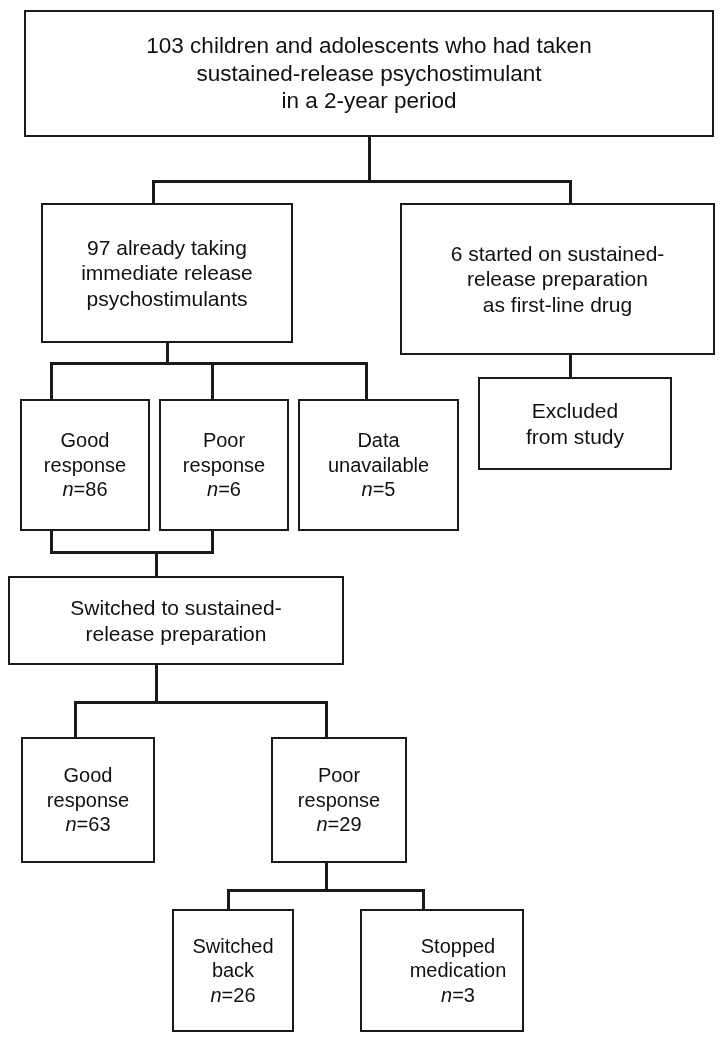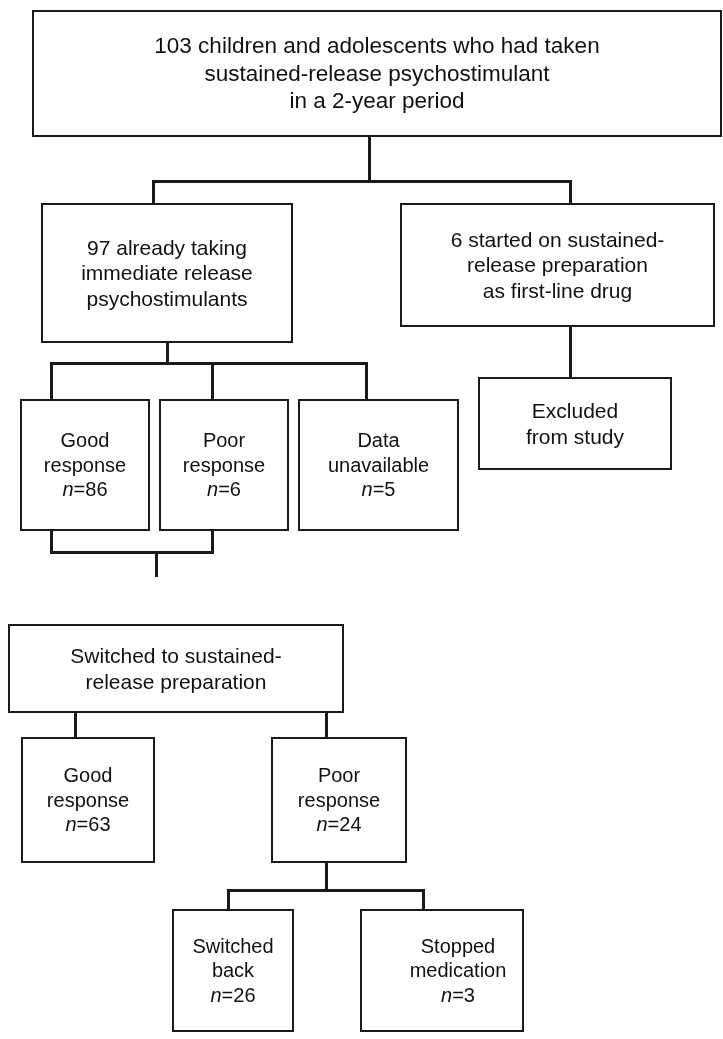--- a/index.html
+++ b/index.html
@@ -82,37 +82,37 @@
   <div class="connector v" style="left:155px; top:664px; height:40px;"></div>
   <div class="connector h" style="left:74px; top:701px; width:254px;"></div>
   <div class="connector v" style="left:74px; top:701px; height:37px;"></div>
   <div class="connector v" style="left:325px; top:701px; height:37px;"></div>
 
   <div class="connector v" style="left:325px; top:862px; height:30px;"></div>
   <div class="connector h" style="left:227px; top:889px; width:198px;"></div>
   <div class="connector v" style="left:227px; top:889px; height:21px;"></div>
   <div class="connector v" style="left:422px; top:889px; height:21px;"></div>
 
-  <div class="node fs-22" style="left:32px; top:10px; width:690px; height:127px;">
+  <div class="node fs-22" style="left:24px; top:10px; width:690px; height:127px;">
     <span class="lines">
       <span class="ln">103 children and adolescents who had taken</span>
       <span class="ln">sustained-release psychostimulant</span>
       <span class="ln">in a 2-year period</span>
     </span>
   </div>
 
   <div class="node fs-21" style="left:41px; top:203px; width:252px; height:140px;">
     <span class="lines">
       <span class="ln">97 already taking</span>
       <span class="ln">immediate release</span>
       <span class="ln">psychostimulants</span>
     </span>
   </div>
 
-  <div class="node fs-21" style="left:400px; top:203px; width:315px; height:124px;">
+  <div class="node fs-21" style="left:400px; top:203px; width:315px; height:152px;">
     <span class="lines">
       <span class="ln">6 started on sustained-</span>
       <span class="ln">release preparation</span>
       <span class="ln">as first-line drug</span>
     </span>
   </div>
 
   <div class="node fs-21" style="left:478px; top:377px; width:194px; height:93px;">
     <span class="lines">
       <span class="ln">Excluded</span>
@@ -137,40 +137,40 @@
   </div>
 
   <div class="node fs-20" style="left:286px; top:399px; width:161px; height:132px;">
     <span class="lines">
       <span class="ln">Data</span>
       <span class="ln">unavailable</span>
       <span class="ln n-italic"><span>n</span><span class="nval">=5</span></span>
     </span>
   </div>
 
-  <div class="node fs-21" style="left:8px; top:576px; width:336px; height:89px;margin-top:48px;">
+  <div class="node fs-21" style="left:8px; top:576px; width:336px; height:89px;">
     <span class="lines">
       <span class="ln">Switched to sustained-</span>
       <span class="ln">release preparation</span>
     </span>
   </div>
 
   <div class="node fs-20" style="left:9px; top:737px; width:134px; height:126px;">
     <span class="lines">
       <span class="ln">Good</span>
       <span class="ln">response</span>
       <span class="ln n-italic"><span>n</span><span class="nval">=63</span></span>
     </span>
   </div>
 
   <div class="node fs-20" style="left:259px; top:737px; width:136px; height:126px;">
     <span class="lines">
       <span class="ln">Poor</span>
       <span class="ln">response</span>
-      <span class="ln n-italic"><span>n</span><span class="nval">=24</span></span>
+      <span class="ln n-italic"><span>n</span><span class="nval">=29</span></span>
     </span>
   </div>
 
   <div class="node fs-20" style="left:160px; top:909px; width:122px; height:123px;">
     <span class="lines">
       <span class="ln">Switched</span>
       <span class="ln">back</span>
       <span class="ln n-italic"><span>n</span><span class="nval">=26</span></span>
     </span>
   </div>

